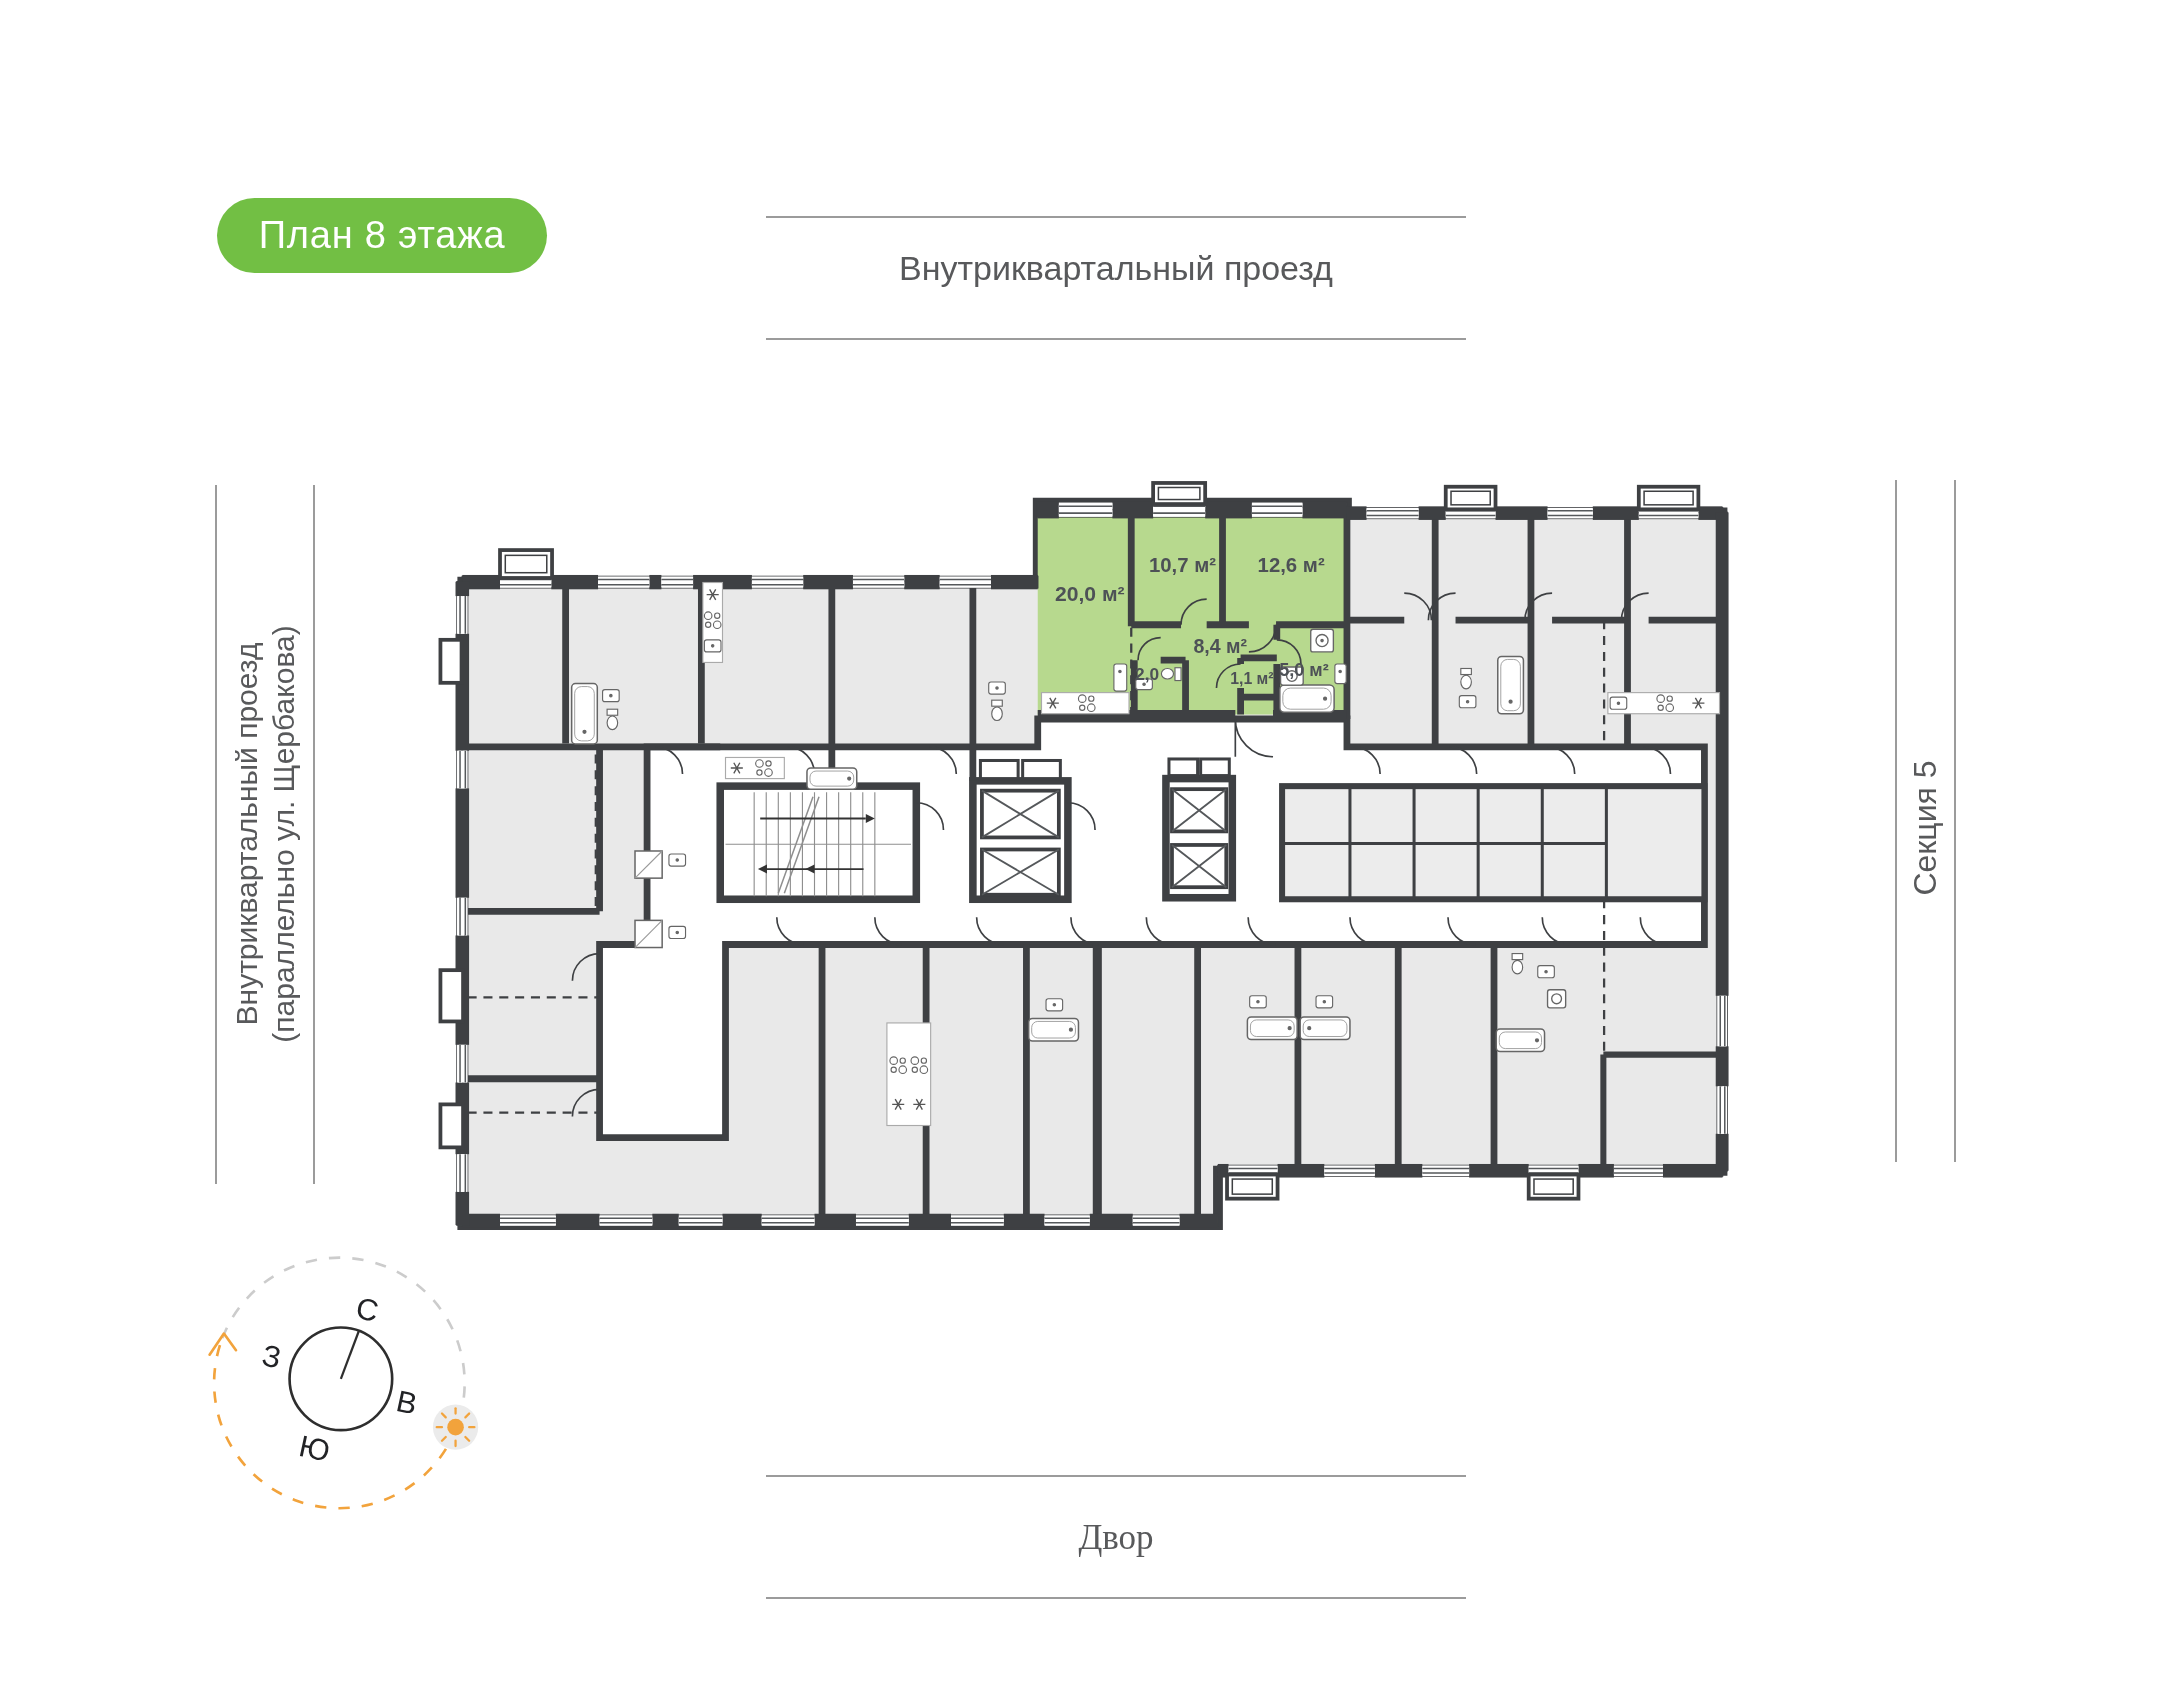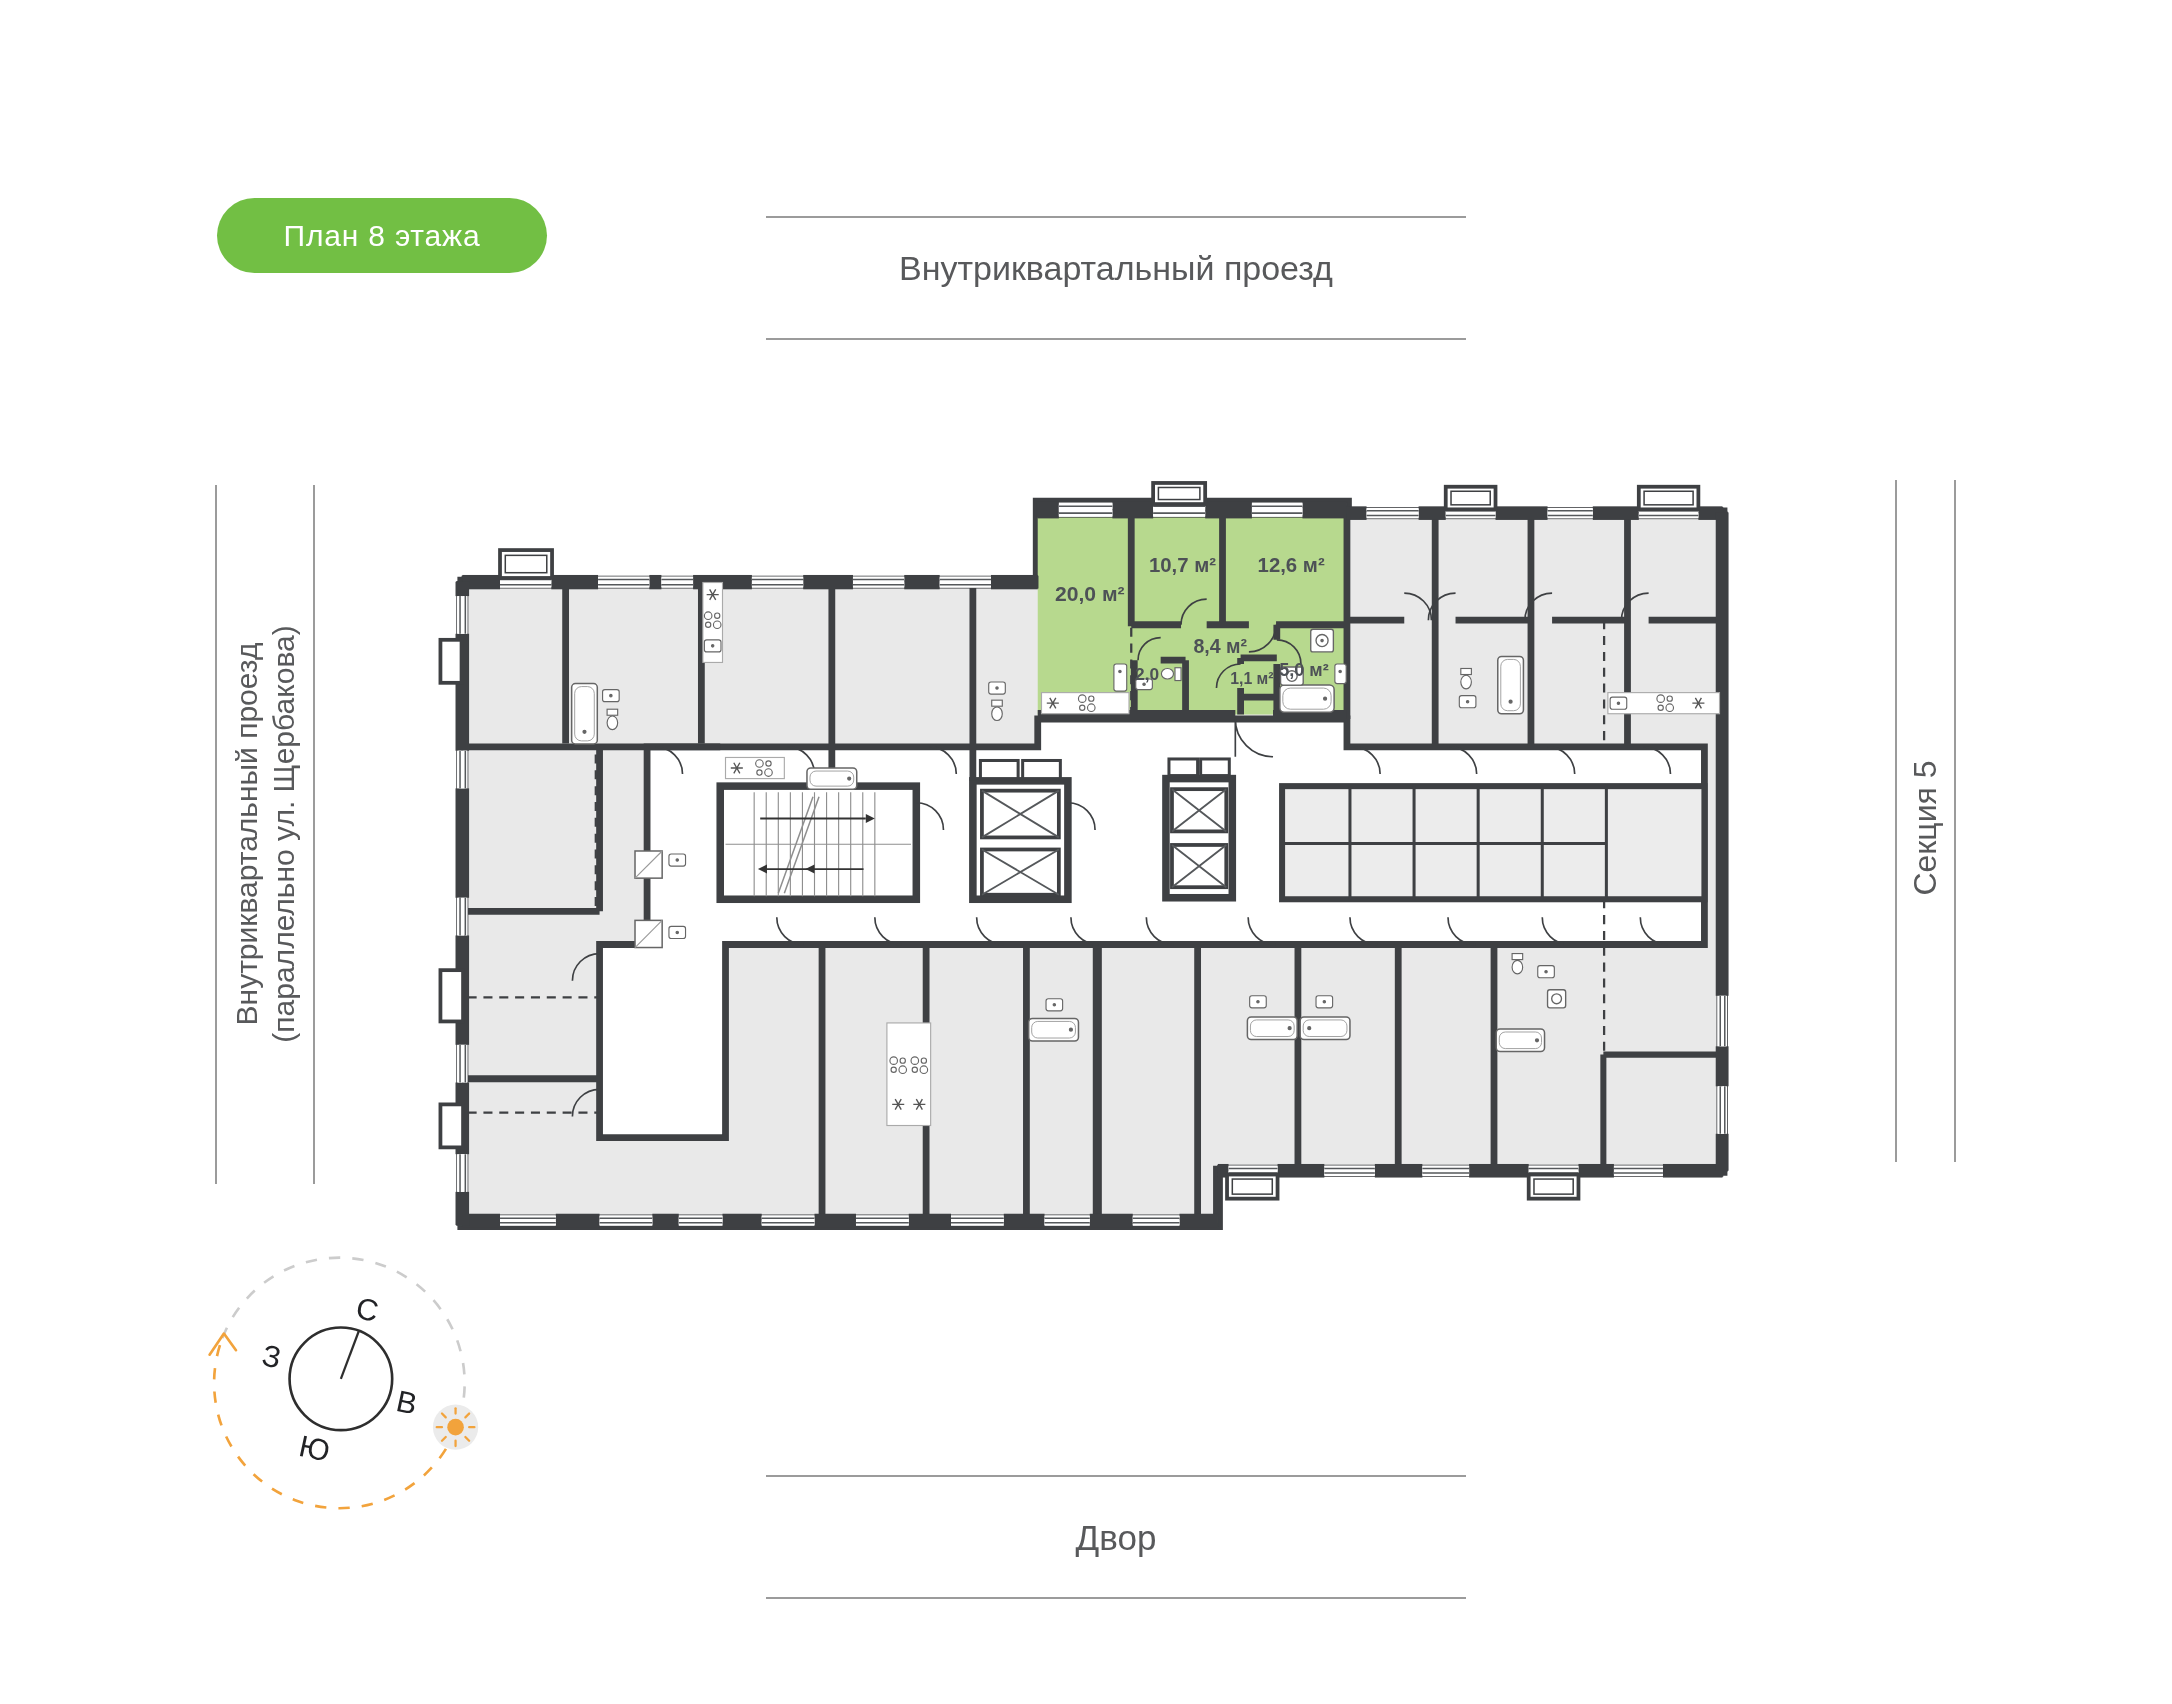--- a/index.html
+++ b/index.html
@@ -1,20 +1,20 @@
 <!DOCTYPE html>
 <html style="font-size:12px"><head>
 <meta charset="utf-8">
 <style>
   html,body{margin:0;padding:0;background:#ffffff;}
   body{width:2172px;height:1705px;position:relative;font-family:"Liberation Sans",sans-serif;overflow:hidden;}
   .abs{position:absolute;}
   
   .badge{left:217px;top:198px;width:330px;height:75px;border-radius:38px;background:#72bf44;
-         display:flex;align-items:center;justify-content:center;color:#ffffff;font-size:30px;
+         display:flex;align-items:center;justify-content:center;color:#ffffff;font-size:38px;
          font-weight:300;letter-spacing:0.8px;}
   
   .h-line{height:2.3px;background:#9b9b9b;}
   .v-line{width:2.3px;background:#9b9b9b;}
   .street-text{color:#58595b;font-size:34px;font-weight:400;text-align:center;white-space:nowrap;}
   .rot{transform:translate(-50%,-50%) rotate(-90deg);transform-origin:center center;line-height:1.22;}
   svg text{font-family:"Liberation Sans",sans-serif;}
   .area-lbl{font-weight:700;fill:#4d5156;}
   .compass-letter{font-size:40px;fill:#222326;font-weight:400;}
 </style>
@@ -34,21 +34,21 @@
   <div>Внутриквартальный проезд</div>
   <div>(параллельно ул. Щербакова)</div>
 </div>
 <div class="abs v-line" style="left:313px;top:485px;height:699px;"></div>
 
 <div class="abs v-line" style="left:1895px;top:480px;height:682px;"></div>
 <div class="abs street-text rot" style="left:1926px;top:828px;font-size:32px;">Секция 5</div>
 <div class="abs v-line" style="left:1954px;top:480px;height:682px;"></div>
 
 <div class="abs h-line" style="left:766px;top:1475px;width:700px;"></div>
-<div class="abs street-text" style="left:766px;top:1518px;width:700px;font-size:35px;">Двор</div>
+<div class="abs street-text" style="left:766px;top:1518px;width:700px;font-size:35px;font-family:Liberation Serif, serif;">Двор</div>
 <div class="abs h-line" style="left:766px;top:1597px;width:700px;"></div>
 
 <svg class="abs" style="left:0;top:0;" width="2172" height="1705" viewBox="0 0 2880 2260">
   <defs>
     <pattern id="hatch" width="8" height="8" patternUnits="userSpaceOnUse" patternTransform="rotate(45)">
       <rect width="8" height="8" fill="#ffffff"></rect>
       <line x1="0" y1="0" x2="0" y2="8" stroke="#3e4043" stroke-width="2.6"></line>
     </pattern>
   </defs>
 

